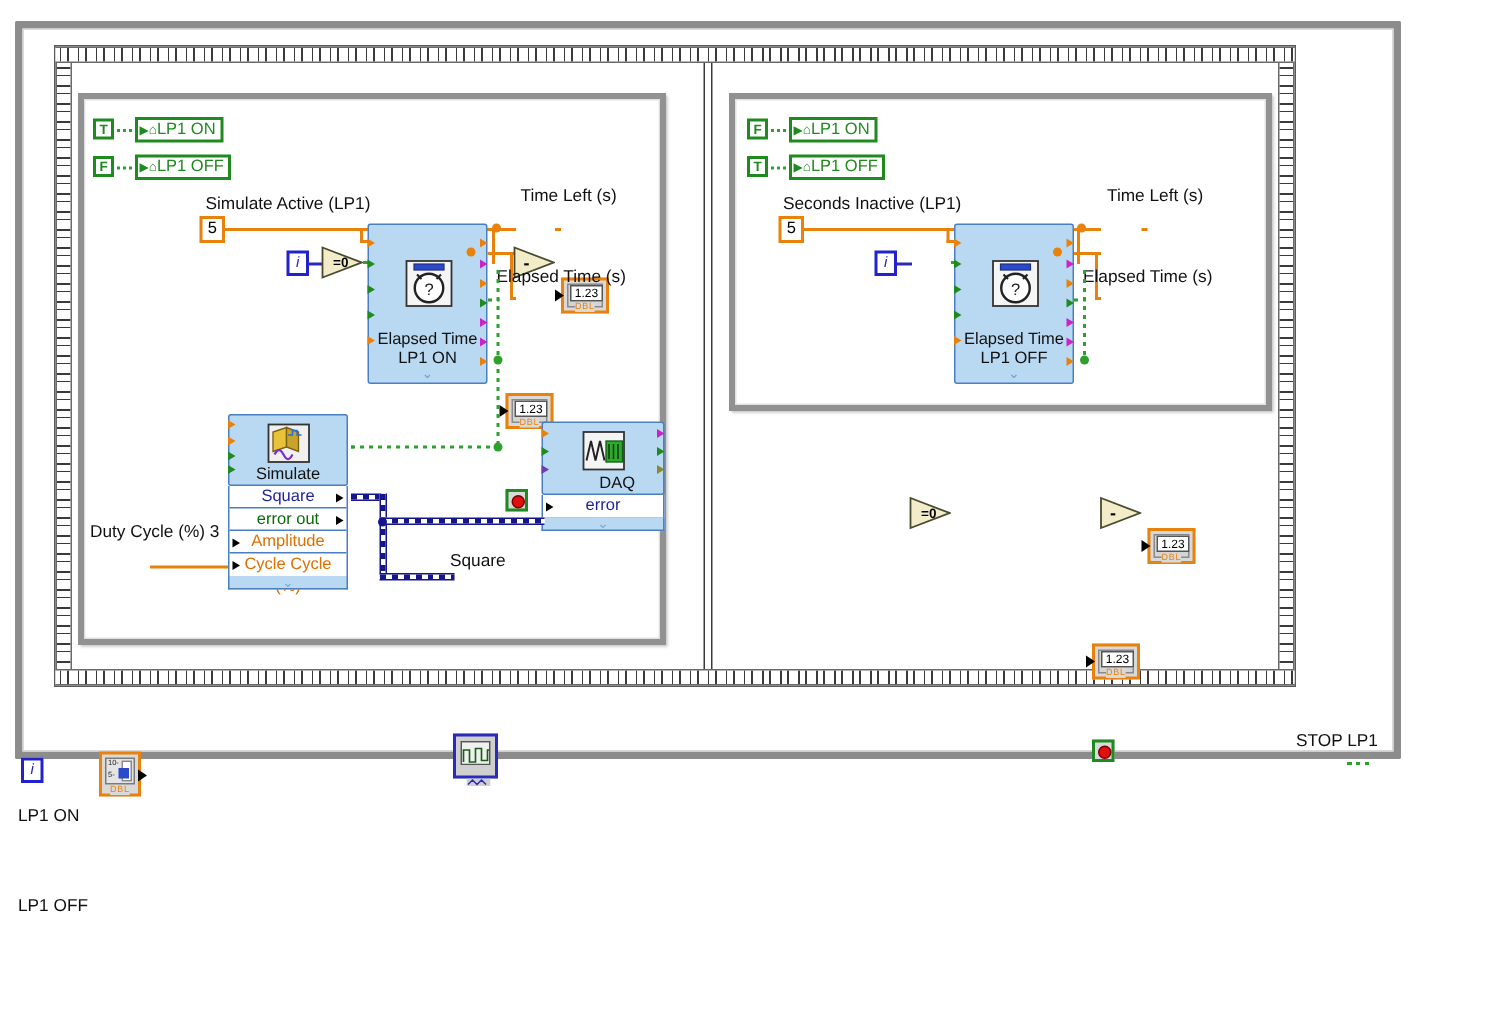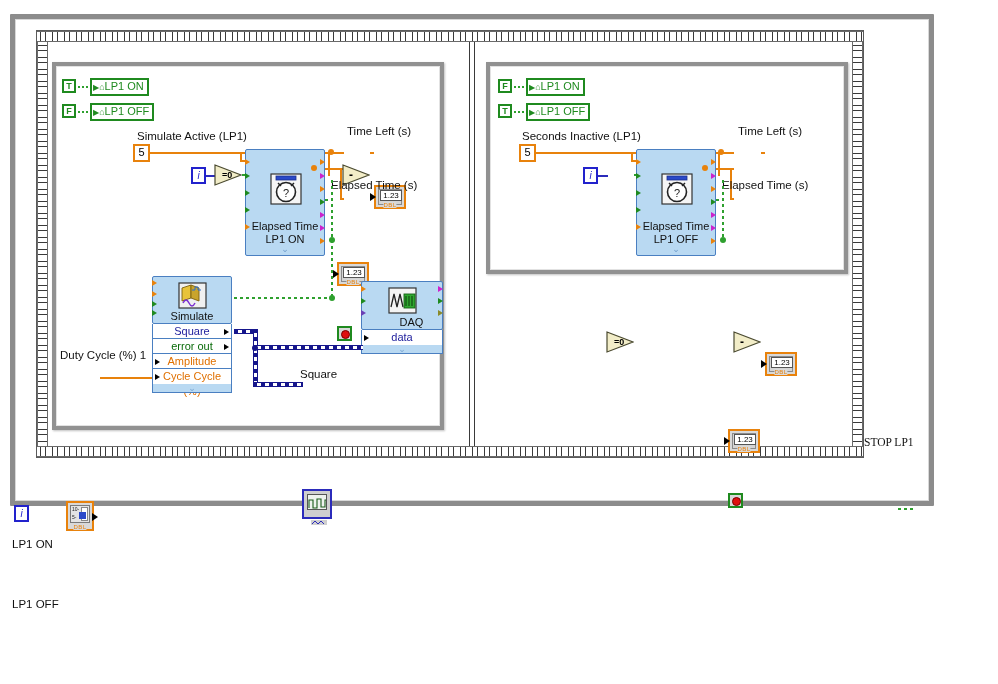--- a/index.html
+++ b/index.html
@@ -584,21 +584,21 @@
     <div class="evi-term right" style="top:16px;">
       <div class="tri-r" style="border-left-color:#1f8a1f;"></div>
       </div>
     <div class="evi-term right" style="top:28px;">
       <div class="tri-r" style="border-left-color:#8a8a2a;"></div>
       </div>
   </div>
   <div class="abs io-rows" style="left:361px; top:330px; width:82px;">
     <div class="io-row blue">
       <span class="io-arrow-l"></span>
-      <span>data</span>
+      <span>error</span>
     </div>
   </div>
   <div class="abs expand-bar" style="left:361px; top:345px; width:82px; height:9px;">⌄</div>
 
   <div class="abs w-dyn-h" style="left:234px; top:329px; width:22px;"></div>
   <div class="abs w-dyn-v" style="left:253px; top:329px; height:56px;"></div>
   <div class="abs w-dyn-h" style="left:253px; top:345px; width:110px;"></div>
   <div class="abs junction j-blue" style="left:252px; top:345px;"></div>
   <div class="abs w-dyn-h" style="left:253px; top:382px; width:50px;"></div>
 
@@ -611,21 +611,21 @@
       </svg>
     </div>
     <div class="abs" style="left:7px; bottom:1px; width:16px; height:5px;">
       <svg viewBox="0 0 16 5" width="16" height="5">
         <rect x="0" y="0" width="16" height="5" fill="#cfcfcf"></rect>
         <path d="M1 4 L4 1 L7 4 L10 1 L13 4" fill="none" stroke="#2b2bbb" stroke-width="1"></path>
       </svg>
     </div>
   </div>
 
-  <div class="abs lbl" style="left:60px; top:349px;">Duty Cycle (%) 1</div>
+  <div class="abs lbl" style="left:60px; top:349px;">Duty Cycle (%) 3</div>
   <div class="abs slider-ctl" style="left:66px; top:364px;">
     <div class="slider-face">
       <div class="slider-tick" style="top:1px;">10-</div>
       <div class="slider-tick" style="top:9px;">5-</div>
       <div class="slider-bar">
         <div class="slider-thumb"></div>
       </div>
     </div>
     <div class="ind-dbl-tag" style="background:#d9d9d9;">DBL</div>
     <div class="abs" style="right:-6px; top:10px; width:0; height:0; border-top:4px solid transparent; border-bottom:4px solid transparent; border-left:6px solid #000;"></div>
@@ -751,21 +751,21 @@
   </div>
 
   <div class="abs w-bool-h" style="left:716px; top:199px; width:8px;"></div>
   <div class="abs w-bool-v" style="left:722px; top:180px; height:60px;"></div>
   <div class="abs w-bool-h" style="left:722px; top:240px; width:6px;"></div>
   <div class="abs junction j-green" style="left:720px; top:237px;"></div>
   <div class="abs cond-term" style="left:728px; top:234px;">
     <div class="cond-dot"></div>
   </div>
 
-  <div class="abs lbl" style="left:864px; top:436px;font-family:Liberation Serif, serif;">STOP LP1</div>
+  <div class="abs lbl" style="left:864px; top:488px;">STOP LP1</div>
 
   <div class="abs w-bool-h" style="left:898px; top:508px; width:18px;"></div>
 
   <div class="abs iter-term" style="left:14px; top:505px;">i</div>
 
   <div class="abs lbl" style="left:12px; top:538px;">LP1 ON</div>
 
   <div class="abs lbl" style="left:12px; top:598px;">LP1 OFF</div>
 
 </div>

